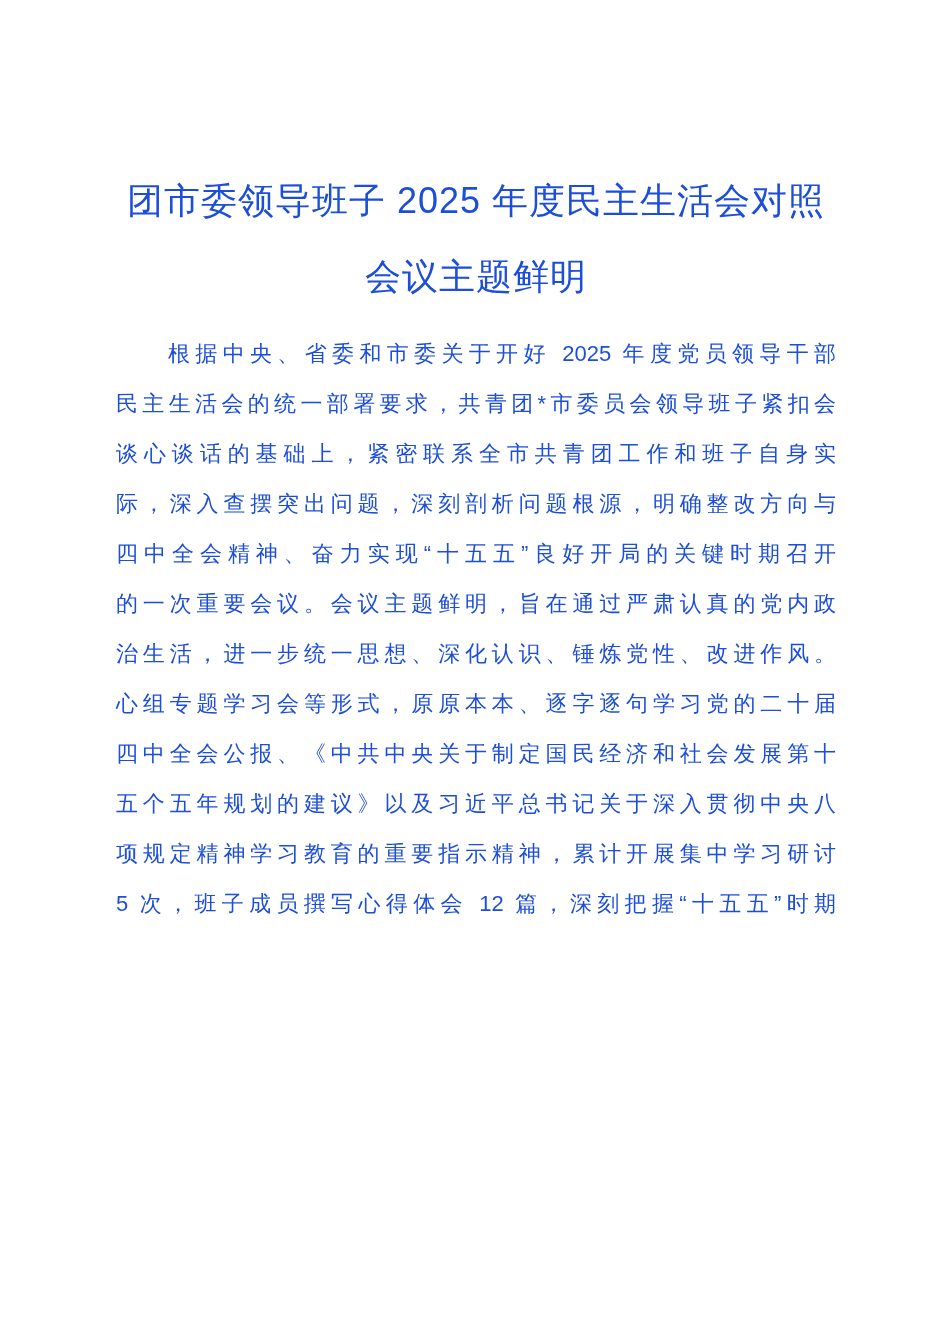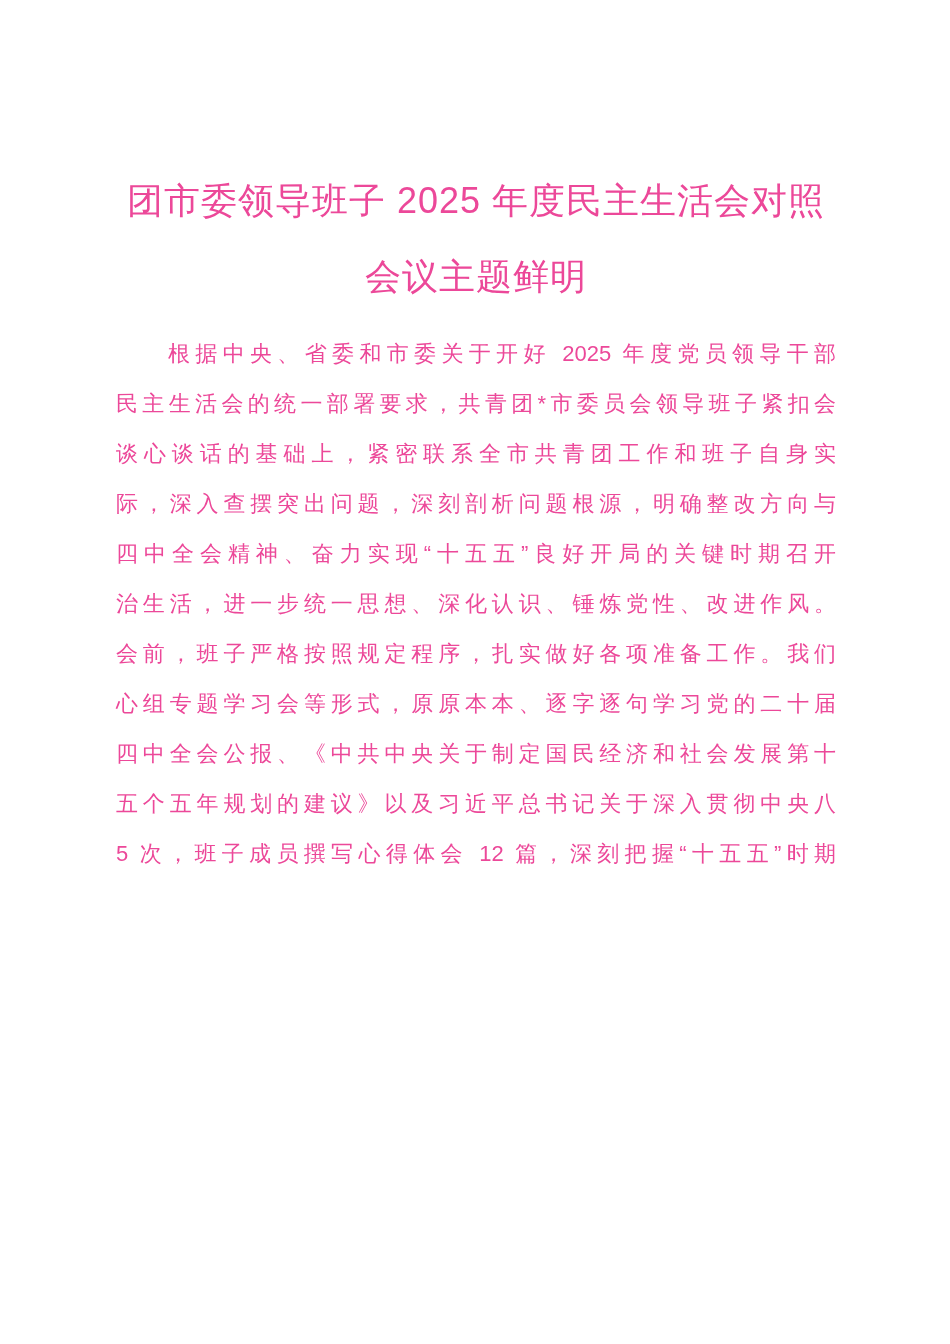--- a/index.html
+++ b/index.html
@@ -8,21 +8,21 @@
     background: #ffffff;
   }
   .page {
     position: relative;
     width: 950px;
     height: 1344px;
     background: #ffffff;
     box-sizing: border-box;
     padding: 163px 114px 0 116px;
     font-family: "Liberation Sans", sans-serif;
-    color: #ec4899;
+    color: #1d4ed8;
     overflow: hidden;
   }
   .doc-title {
     margin: 0;
     font-size: 36px;
     line-height: 76px;
     font-weight: 500;
     text-align: center;
     letter-spacing: 1px;
   }
@@ -48,20 +48,21 @@
   <h1 class="doc-title">
     <div class="title-line">团市委领导班子 2025 年度民主生活会对照</div>
     <div class="title-line">会议主题鲜明</div>
   </h1>
   <div class="doc-body">
     <div class="body-line indent">根据中央、省委和市委关于开好 2025 年度党员领导干部</div>
     <div class="body-line">民主生活会的统一部署要求，共青团*市委员会领导班子紧扣会</div>
     <div class="body-line">谈心谈话的基础上，紧密联系全市共青团工作和班子自身实</div>
     <div class="body-line">际，深入查摆突出问题，深刻剖析问题根源，明确整改方向与</div>
     <div class="body-line">四中全会精神、奋力实现“十五五”良好开局的关键时期召开</div>
+    <div class="body-line">的一次重要会议。会议主题鲜明，旨在通过严肃认真的党内政</div>
     <div class="body-line">治生活，进一步统一思想、深化认识、锤炼党性、改进作风。</div>
-    <div class="body-line">会前，班子严格按照规定程序，扎实做好各项准备工作。我们</div>
     <div class="body-line">心组专题学习会等形式，原原本本、逐字逐句学习党的二十届</div>
     <div class="body-line">四中全会公报、《中共中央关于制定国民经济和社会发展第十</div>
     <div class="body-line">五个五年规划的建议》以及习近平总书记关于深入贯彻中央八</div>
+    <div class="body-line">项规定精神学习教育的重要指示精神，累计开展集中学习研讨</div>
     <div class="body-line">5 次，班子成员撰写心得体会 12 篇，深刻把握“十五五”时期</div>
   </div>
 </div>
 
 </body></html>

